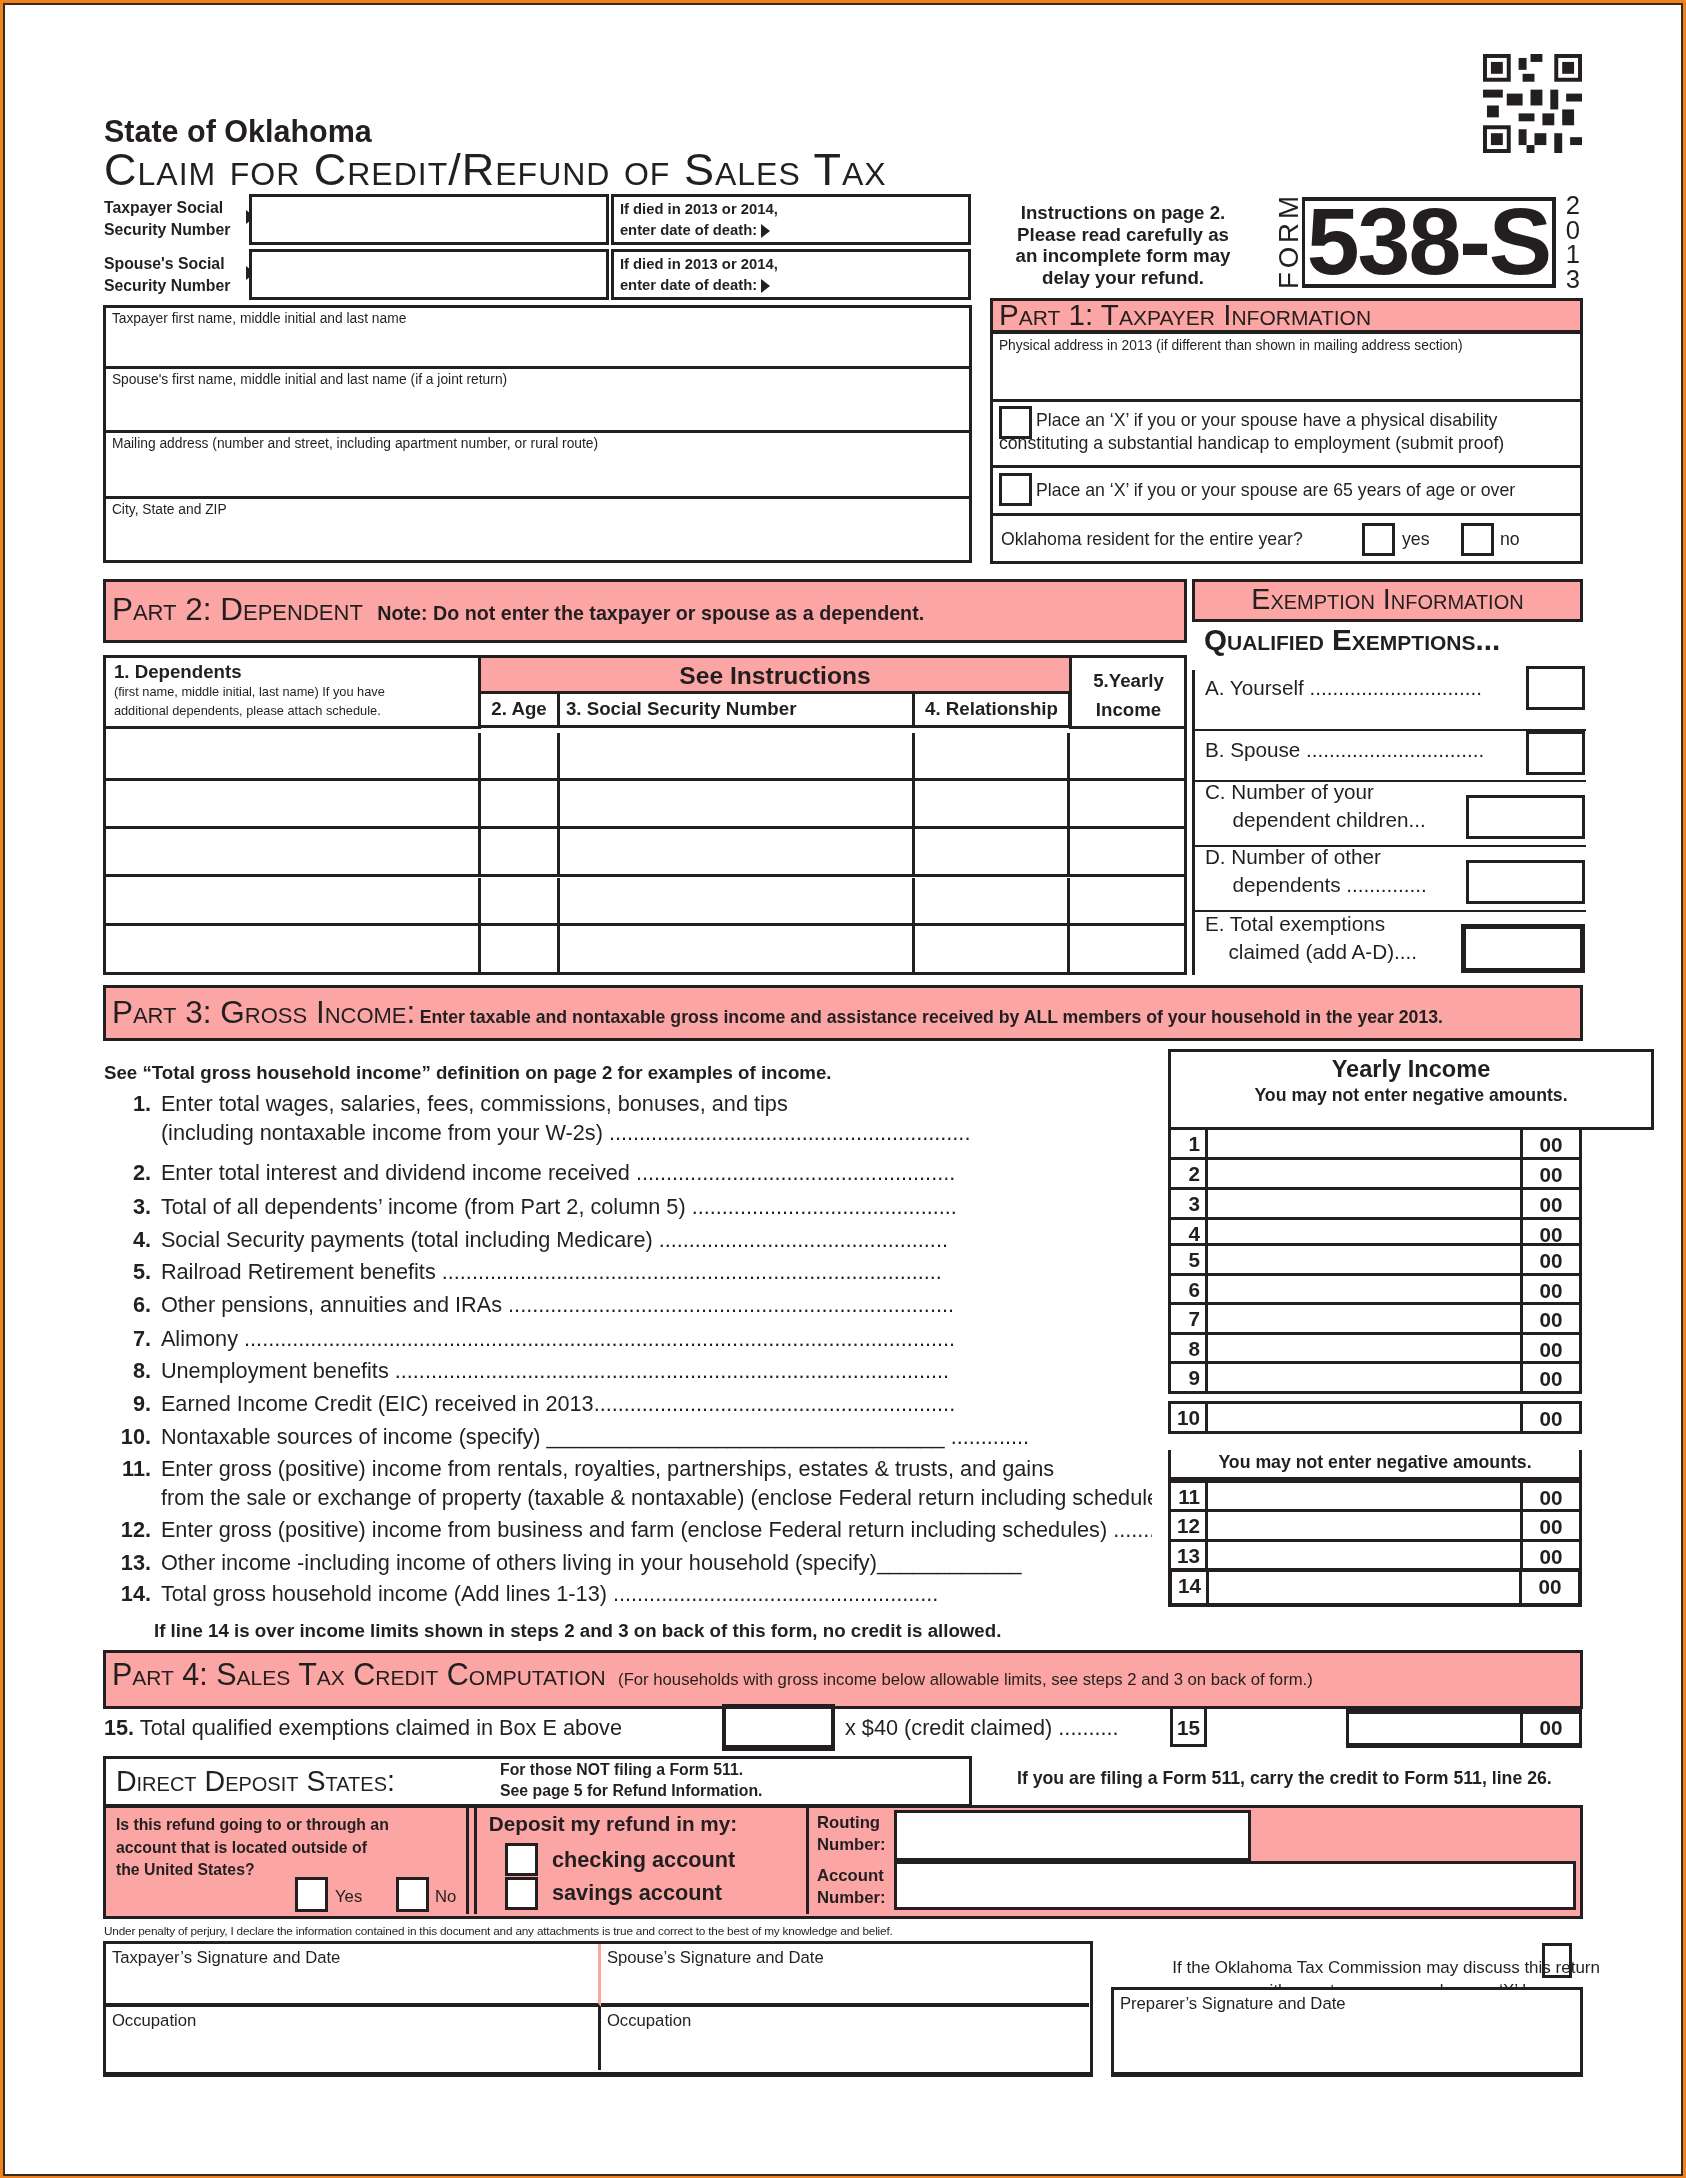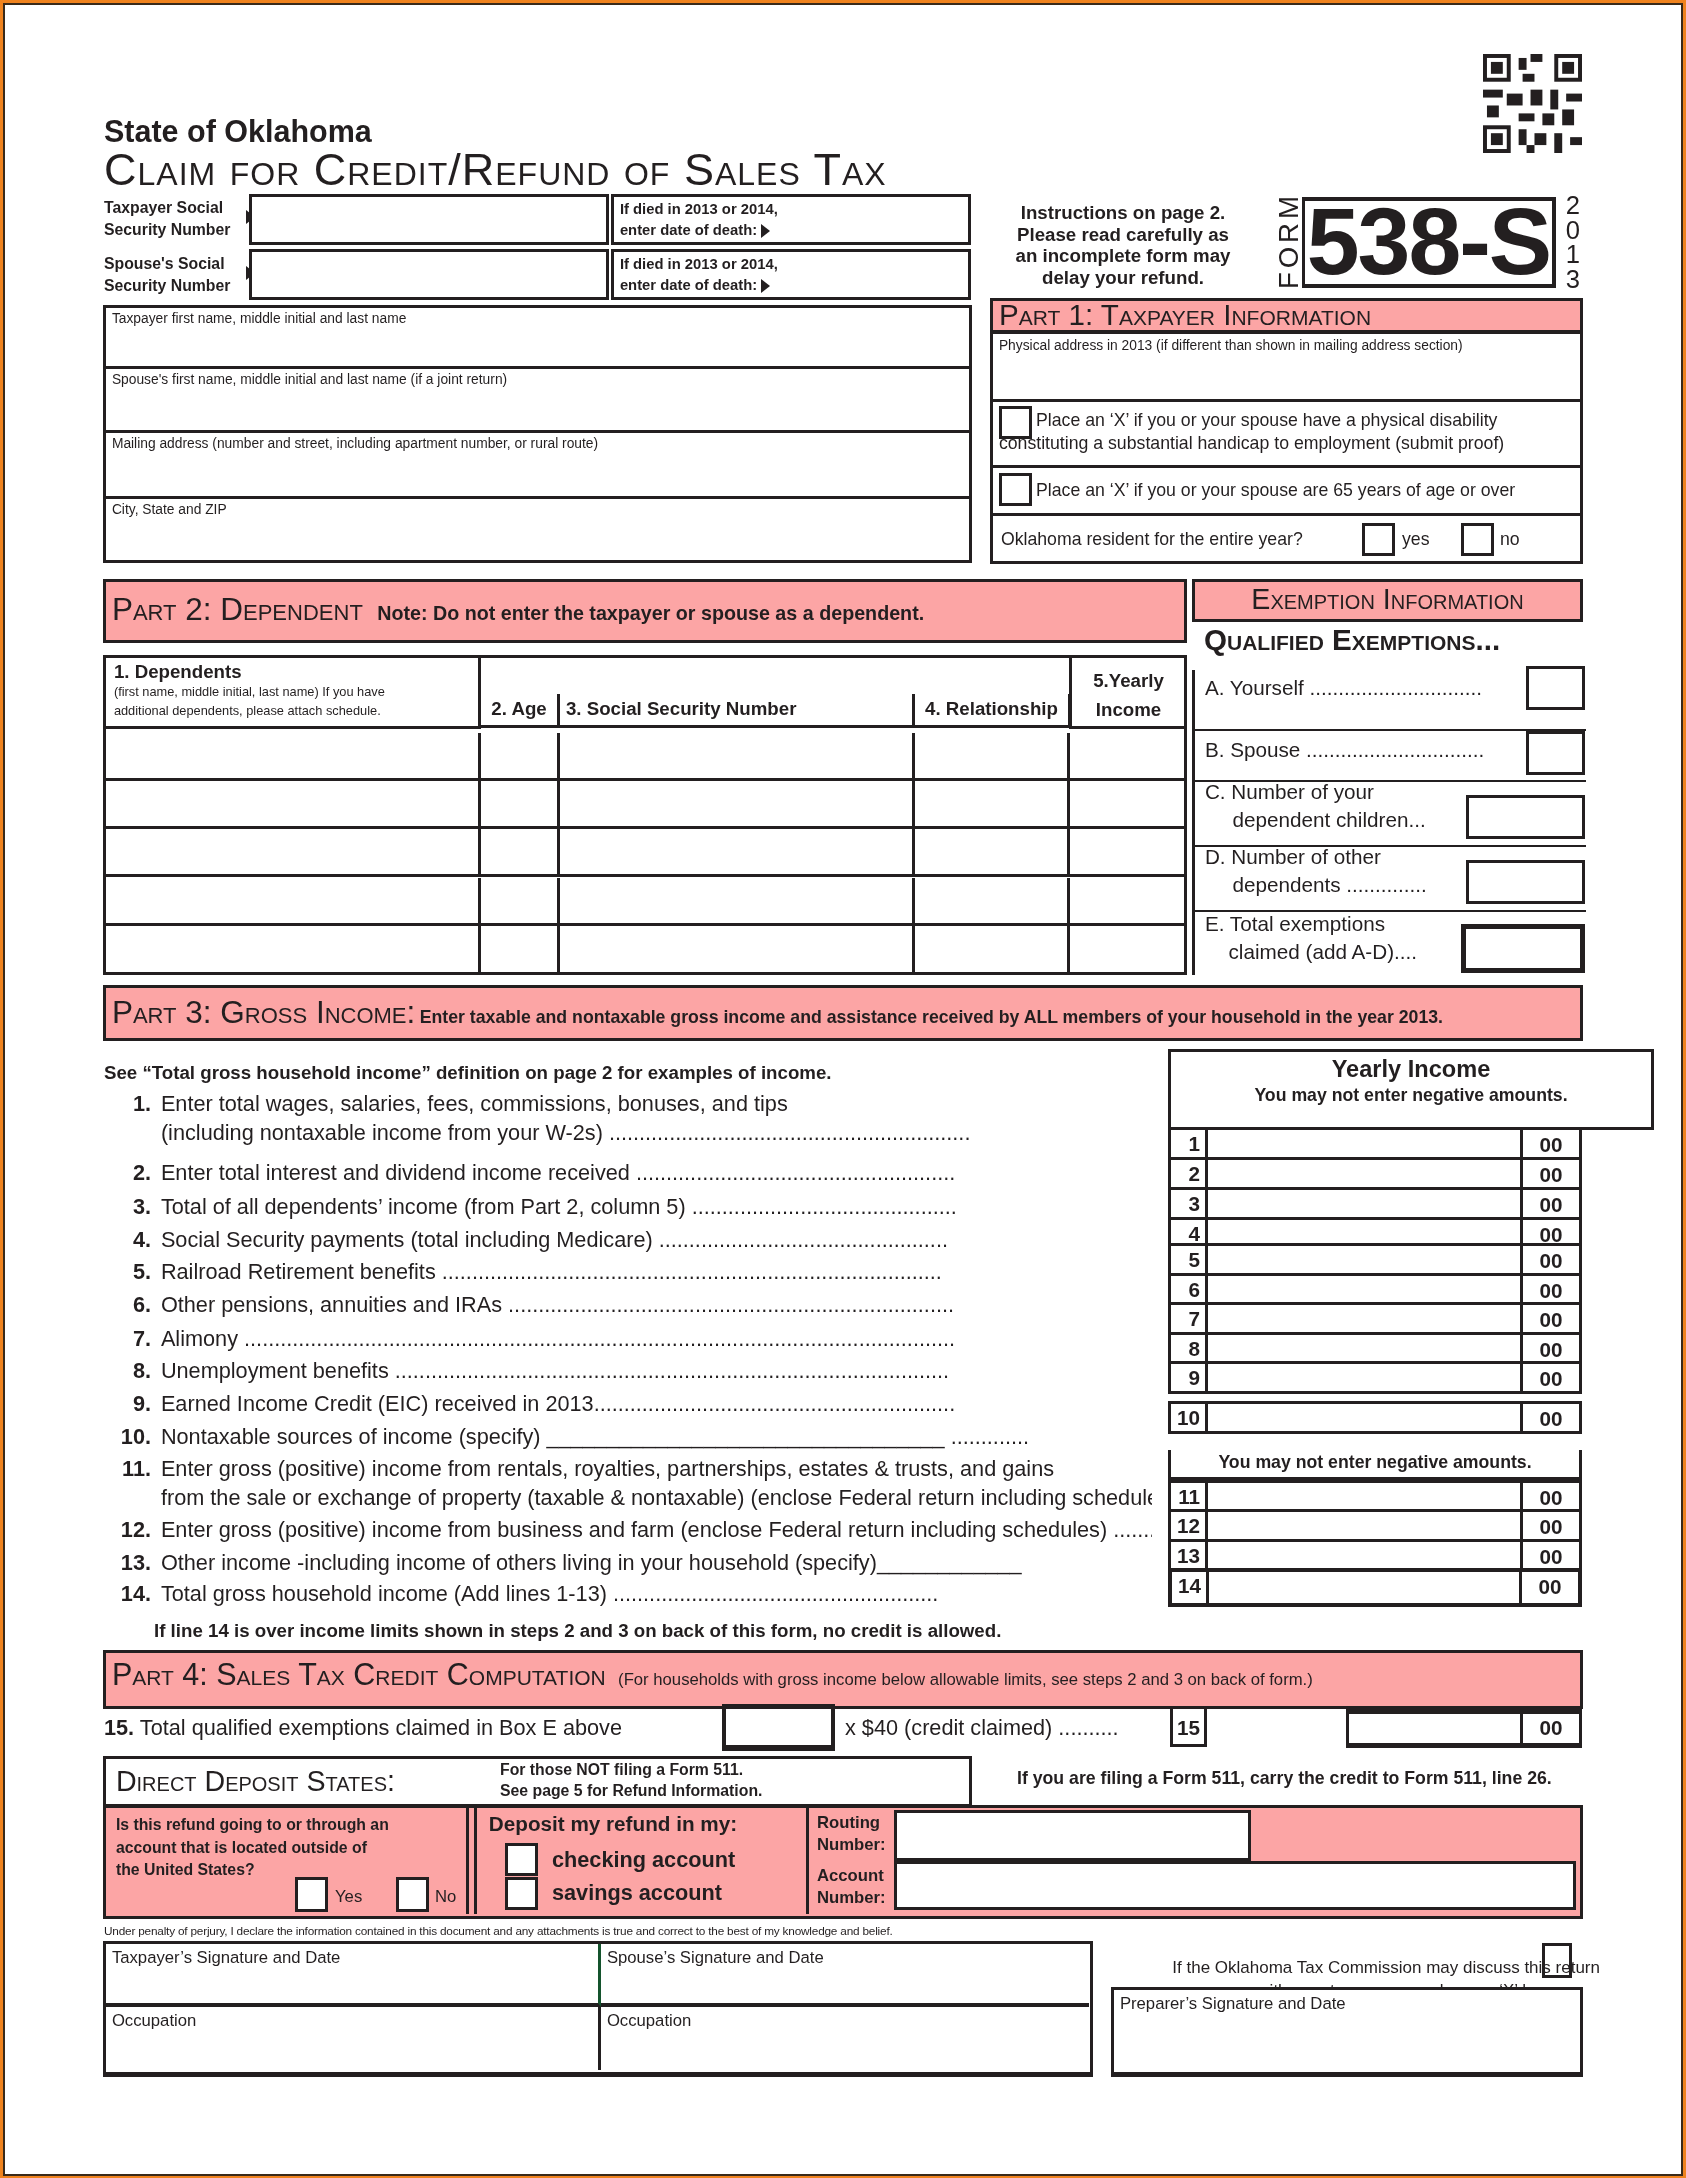--- a/index.html
+++ b/index.html
@@ -143,20 +143,21 @@
   <span class="sc" style="font-size:31.5px;line-height:55px;padding-left:5.9px;">Part 2:  Dependent</span>
   <span class="bold" style="font-size:19.7px;margin-left:9.9px;">Note: Do not enter the taxpayer or spouse as a dependent.</span>
 </div>
 
 <div class="box" style="left:103px;top:655px;width:1084px;height:320px;border-width:3.9px;">
   <div class="abs" style="left:0;top:0;width:375px;height:71px;border-right:3px solid #231f20;border-bottom:3.9px solid #231f20;padding:3px 7.9px;">
     <div class="bold" style="font-size:18.7px;">1. Dependents</div>
     <div style="font-size:12.8px;line-height:18.7px;">(first name, middle initial, last name) If you have</div>
     <div style="font-size:12.8px;line-height:18.7px;">additional dependents, please attach schedule.</div>
   </div>
+  <div class="abs gray" style="left:375px;top:0;width:588px;height:36px;border-bottom:3.9px solid #231f20;text-align:center;font-size:24.6px;font-weight:bold;line-height:35px;">See Instructions</div>
   <div class="abs" style="left:375px;top:36px;width:79px;height:34px;border-right:3px solid #231f20;border-bottom:3.9px solid #231f20;font-size:18.7px;font-weight:bold;text-align:center;line-height:29.6px;">2. Age</div>
   <div class="abs" style="left:454px;top:36px;width:355px;height:34px;border-right:3px solid #231f20;border-bottom:3.9px solid #231f20;font-size:18.7px;font-weight:bold;padding-left:5.9px;line-height:29.6px;">3. Social Security Number</div>
   <div class="abs" style="left:809px;top:36px;width:156px;height:34px;border-right:3px solid #231f20;border-bottom:3.9px solid #231f20;font-size:18.7px;font-weight:bold;text-align:center;line-height:29.6px;">4. Relationship</div>
   <div class="abs" style="left:963px;top:0;width:116px;height:71px;border-left:3px solid #231f20;border-bottom:3.9px solid #231f20;font-size:18.7px;font-weight:bold;text-align:center;padding-top:7.9px;line-height:29.6px;">
     <div>5.Yearly</div>
       <div>Income</div>
   </div>
 
   <div id="dep-rows">
       <div class="dep-cell" style="left: 0px; top: 75px; width: 375px; height: 48px;"></div>
@@ -361,21 +362,21 @@
 </div>
 
 <div class="abs" style="left:104px;top:1924px;font-size:11.8px;letter-spacing:-0.2px;">Under penalty of perjury, I declare the information contained in this document and any attachments is true and correct to the best of my knowledge and belief.</div>
 <div class="abs" style="left:1078px;top:1921px;width:522px;font-size:17px;text-align:right;line-height:22.7px;margin-top:36px;">
   <div>If the Oklahoma Tax Commission may discuss this return</div>
     <div style="padding-right:39px;">with your tax preparer, place an ‘X’ here:</div>
 </div>
 <div class="abs" style="left:1542px;top:1943px;width:29.6px;height:35px;border:3.9px solid #231f20;"></div>
 
 <div class="box" style="left:103px;top:1941px;width:990px;height:136px;border-width:3.9px;border-bottom-width:5.9px;">
-  <div class="abs" style="left:0;top:0;width:495px;height:63px;border-right:3px solid #14532d;border-bottom:4.9px solid #231f20;">
+  <div class="abs" style="left:0;top:0;width:495px;height:63px;border-right:3px solid #fca5a5;border-bottom:4.9px solid #231f20;">
       <div class="lbl" style="padding:3.9px 5.9px;font-size:16.7px;">Taxpayer’s Signature and Date</div>
     </div>
   <div class="abs" style="left:495px;top:0;width:488px;height:63px;border-bottom:4.9px solid #231f20;">
       <div class="lbl" style="padding:3.9px 5.9px;font-size:16.7px;">Spouse’s Signature and Date</div>
     </div>
   <div class="abs" style="left:0;top:63px;width:495px;height:63px;border-right:3px solid #231f20;">
       <div class="lbl" style="padding:3.9px 5.9px;font-size:16.7px;">Occupation</div>
     </div>
   <div class="abs" style="left:495px;top:63px;width:488px;height:63px;">
       <div class="lbl" style="padding:3.9px 5.9px;font-size:16.7px;">Occupation</div>

